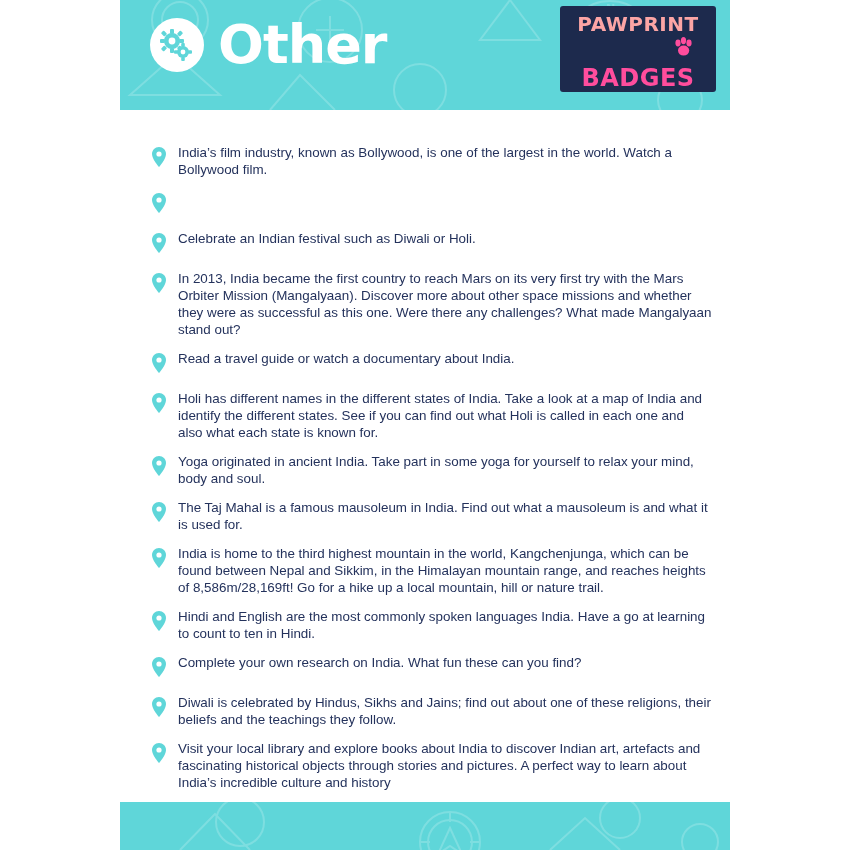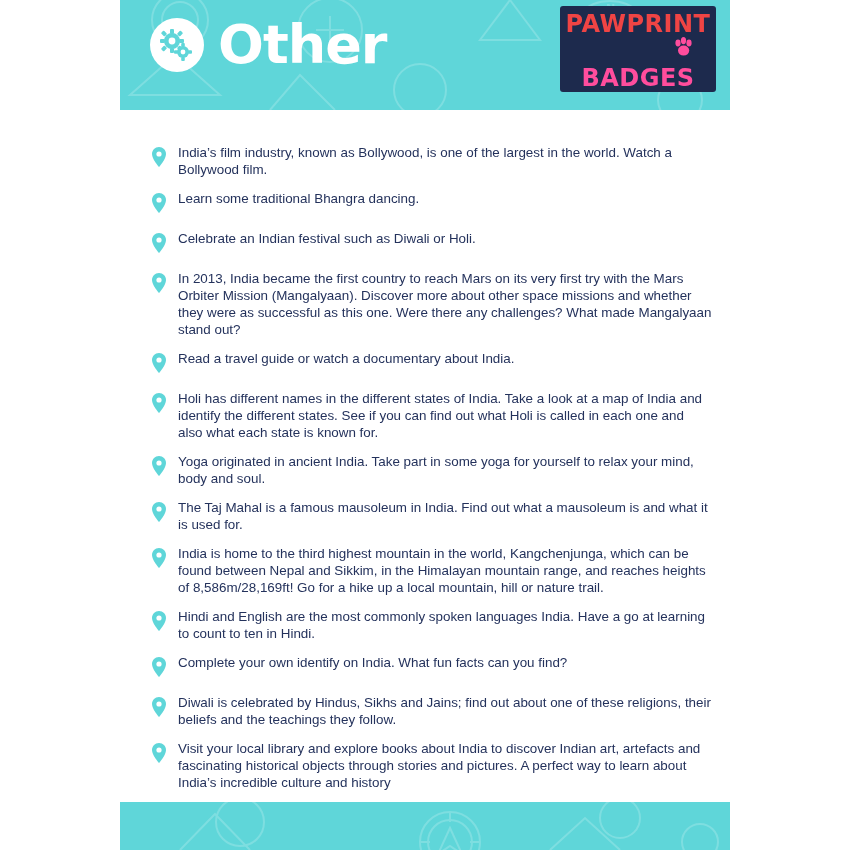--- a/index.html
+++ b/index.html
@@ -70,23 +70,23 @@
     height: 86px;
     background: #1d2a4d;
     border-radius: 3px;
     display: flex;
     flex-direction: column;
     align-items: center;
     justify-content: center;
     padding-top: 4px;
   }
   .logo-line1 {
-    color: #ef4444;
+    color: #fca5a5;
     font-weight: bold;
-    font-size: 24px;
+    font-size: 20px;
     letter-spacing: 0.5px;
     line-height: 24px;
     font-family: "DejaVu Sans", sans-serif;
   }
   .logo-line2row {
     display: flex;
     align-items: flex-end;
     gap: 5px;
     margin-top: 1px;
     flex-direction: column;
@@ -239,21 +239,20 @@
         <span class="item-text">India’s film industry, known as Bollywood, is one of the largest in the world. Watch a Bollywood film.</span>
       </div>
 
       <div class="item">
         <span class="pin">
           <svg width="18" height="22" viewBox="0 0 18 22">
               <path d="M9 1C5.1 1 2 4.1 2 8c0 5.2 7 13 7 13s7-7.8 7-13c0-3.9-3.1-7-7-7z" fill="#5fd6d9"></path>
               <circle cx="9" cy="8" r="2.6" fill="#ffffff"></circle>
             </svg>
         </span>
-        <span class="item-text">Learn some traditional Bhangra dancing.</span>
       </div>
 
       <div class="item">
         <span class="pin">
           <svg width="18" height="22" viewBox="0 0 18 22">
               <path d="M9 1C5.1 1 2 4.1 2 8c0 5.2 7 13 7 13s7-7.8 7-13c0-3.9-3.1-7-7-7z" fill="#5fd6d9"></path>
               <circle cx="9" cy="8" r="2.6" fill="#ffffff"></circle>
             </svg>
         </span>
         <span class="item-text">Celebrate an Indian festival such as Diwali or Holi.</span>
@@ -330,21 +329,21 @@
         <span class="item-text">Hindi and English are the most commonly spoken languages India. Have a go at learning to count to ten in Hindi.</span>
       </div>
 
       <div class="item">
         <span class="pin">
           <svg width="18" height="22" viewBox="0 0 18 22">
               <path d="M9 1C5.1 1 2 4.1 2 8c0 5.2 7 13 7 13s7-7.8 7-13c0-3.9-3.1-7-7-7z" fill="#5fd6d9"></path>
               <circle cx="9" cy="8" r="2.6" fill="#ffffff"></circle>
             </svg>
         </span>
-        <span class="item-text">Complete your own identify on India. What fun facts can you find?</span>
+        <span class="item-text">Complete your own research on India. What fun these can you find?</span>
       </div>
 
       <div class="item">
         <span class="pin">
           <svg width="18" height="22" viewBox="0 0 18 22">
               <path d="M9 1C5.1 1 2 4.1 2 8c0 5.2 7 13 7 13s7-7.8 7-13c0-3.9-3.1-7-7-7z" fill="#5fd6d9"></path>
               <circle cx="9" cy="8" r="2.6" fill="#ffffff"></circle>
             </svg>
         </span>
         <span class="item-text">Diwali is celebrated by Hindus, Sikhs and Jains; find out about one of these religions, their beliefs and the teachings they follow.</span>

